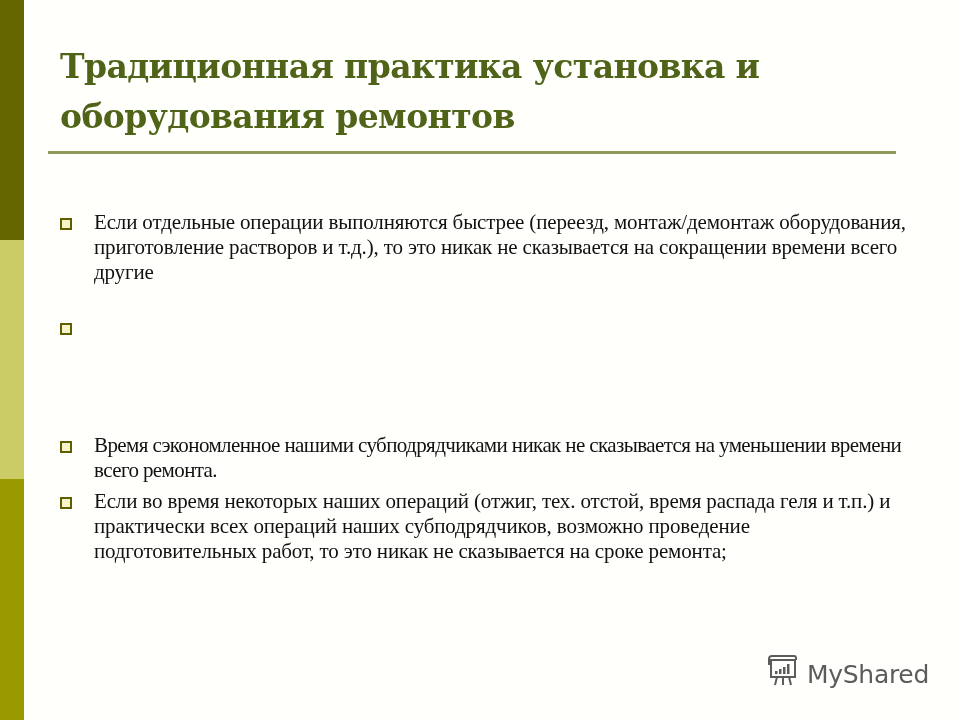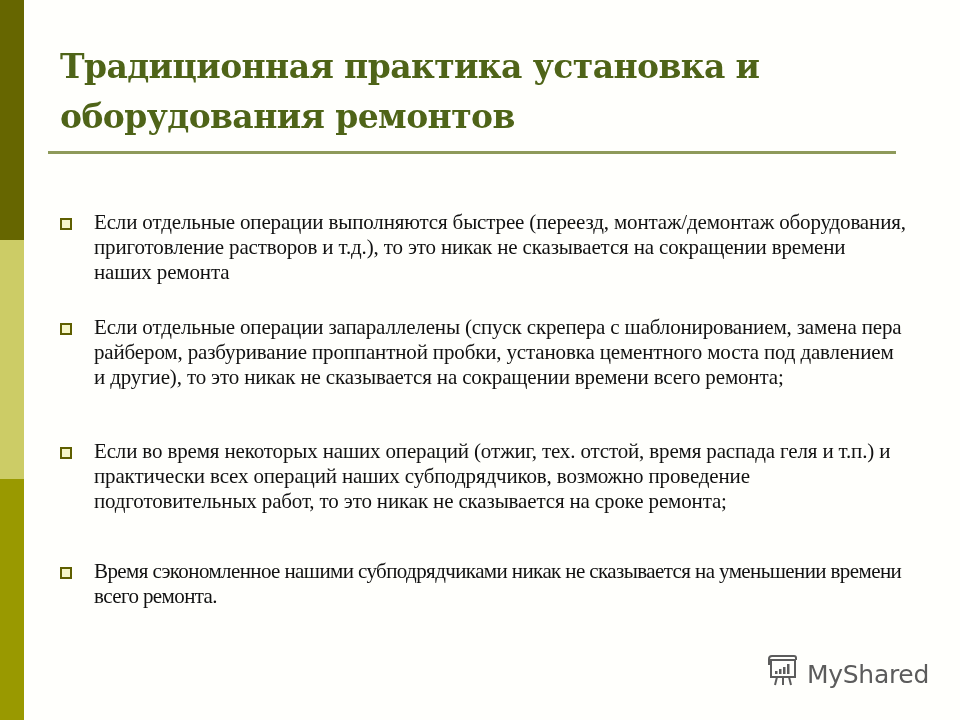--- a/index.html
+++ b/index.html
@@ -60,33 +60,32 @@
 <h1 class="title" style="color: rgb(79, 100, 24);">
   <span>Традиционная практика установка и</span><br>
   <span>оборудования ремонтов</span>
 </h1>
 
 <div class="divider" style="background: rgb(142, 154, 90);"></div>
 
 <ul class="content">
   <li class="bullet-item item-1" style="color: rgb(17, 17, 17);">
     <span class="bullet-marker" style="border-color: rgb(95, 95, 0); background: rgb(246, 246, 200);"></span>
-    <span>Если отдельные операции выполняются быстрее (переезд, монтаж/демонтаж оборудования, приготовление растворов и т.д.), то это никак не сказывается на сокращении времени наших ремонта</span>
+    <span>Если отдельные операции выполняются быстрее (переезд, монтаж/демонтаж оборудования, приготовление растворов и т.д.), то это никак не сказывается на сокращении времени всего другие</span>
   </li>
   <li class="bullet-item item-2" style="color: rgb(17, 17, 17);">
     <span class="bullet-marker" style="border-color: rgb(95, 95, 0); background: rgb(246, 246, 200);"></span>
-    <span>Если отдельные операции запараллелены (спуск скрепера с шаблонированием, замена пера райбером, разбуривание проппантной пробки, установка цементного моста под давлением и другие), то это никак не сказывается на сокращении времени всего ремонта;</span>
+  </li>
+  <li class="bullet-item item-4" style="color: rgb(17, 17, 17);">
+    <span class="bullet-marker" style="border-color: rgb(95, 95, 0); background: rgb(246, 246, 200);"></span>
+    <span>Время сэкономленное нашими субподрядчиками никак не сказывается на уменьшении времени всего ремонта.</span>
   </li>
   <li class="bullet-item item-3" style="color: rgb(17, 17, 17);">
     <span class="bullet-marker" style="border-color: rgb(95, 95, 0); background: rgb(246, 246, 200);"></span>
     <span>Если во время некоторых наших операций (отжиг, тех. отстой, время распада геля и т.п.) и практически всех операций наших субподрядчиков, возможно проведение подготовительных работ, то это никак не сказывается на сроке ремонта;</span>
-  </li>
-  <li class="bullet-item item-4" style="color: rgb(17, 17, 17);">
-    <span class="bullet-marker" style="border-color: rgb(95, 95, 0); background: rgb(246, 246, 200);"></span>
-    <span>Время сэкономленное нашими субподрядчиками никак не сказывается на уменьшении времени всего ремонта.</span>
   </li>
 </ul>
 
 <div class="watermark">
   <span>
     <svg width="32" height="34" viewBox="0 0 32 34">
       <path d="M4 4 Q4 1 7 1 L29 1 Q31 1 31 3 L31 5" fill="none" stroke="#5c5c5c" stroke-width="2"></path>
       <path d="M4 4 L4 10" fill="none" stroke="#5c5c5c" stroke-width="2"></path>
       <rect x="6" y="5" width="24" height="17" fill="none" stroke="#5c5c5c" stroke-width="2"></rect>
       <rect x="10" y="16" width="2.5" height="3" fill="#5c5c5c"></rect>

